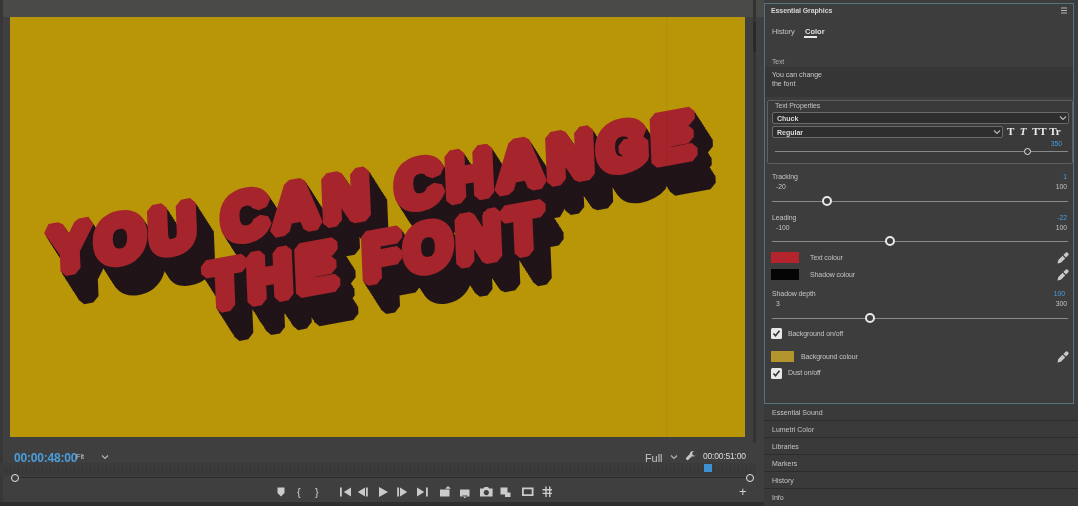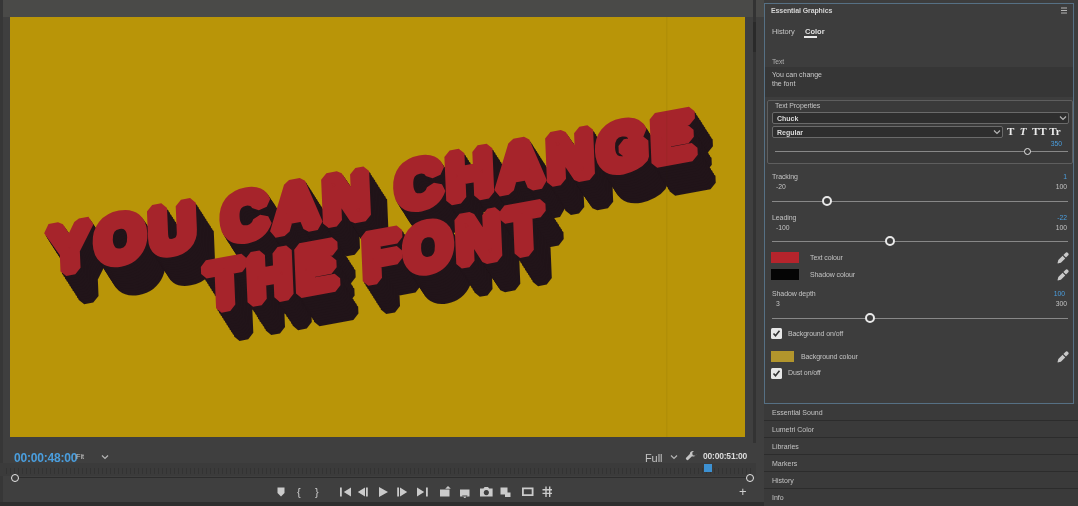--- a/index.html
+++ b/index.html
@@ -54,21 +54,21 @@
 <svg class="abs" style="left:101px;top:454px;" width="8" height="6">
     <path d="M1 1.5 L4 4.5 L7 1.5" stroke="#b5b5b5" fill="none" stroke-width="1.2"></path>
   </svg>
 <div class="abs lbl" style="left:645px;top:452px;font-size:11px;">Full</div>
 <svg class="abs" style="left:670px;top:454px;" width="8" height="6">
     <path d="M1 1.5 L4 4.5 L7 1.5" stroke="#b5b5b5" fill="none" stroke-width="1.2"></path>
   </svg>
 <svg class="abs" style="left:685px;top:450px;" width="13" height="13" viewBox="0 0 13 13">
     <path d="M11.2 4.6 a3.2 3.2 0 0 1 -4.2 1.6 L3.6 9.6 a1.5 1.5 0 0 1 -2.2 -2.2 L4.8 4 A3.2 3.2 0 0 1 8.9 1.1 L7.2 2.8 l0.5 2.5 l2.5 0.5 l1.7-1.7 z" fill="#c5c5c5"></path>
   </svg>
-<div class="abs" style="left:703px;top:451px;color:#dcdcdc;font-size:8.5px;font-weight:bold;letter-spacing:-0.2px;">00:00:51:00</div>
+<div class="abs" style="left:703px;top:451px;color:#dcdcdc;font-size:8.5px;font-weight:normal;letter-spacing:-0.2px;">00:00:51:00</div>
 
 <div class="abs" style="left:0px;top:463px;width:756px;height:13px;background:#3b3b3b;"></div>
 <div class="abs" style="left:6px;top:468px;width:748px;height:6px;background:repeating-linear-gradient(90deg,#333333 0 1px,transparent 1px 4px);"></div>
 
 <div class="abs" style="left:704px;top:464px;width:8px;height:8px;background:#3d91d2;"></div>
 
 <div class="abs" style="left:18px;top:477px;width:729px;height:1px;background:#2c2c2c;"></div>
 <div class="abs" style="left:11px;top:474px;width:8px;height:8px;border:1.5px solid #e8e8e8;border-radius:50%;"></div>
 <div class="abs" style="left:746px;top:474px;width:8px;height:8px;border:1.5px solid #e8e8e8;border-radius:50%;"></div>
 

